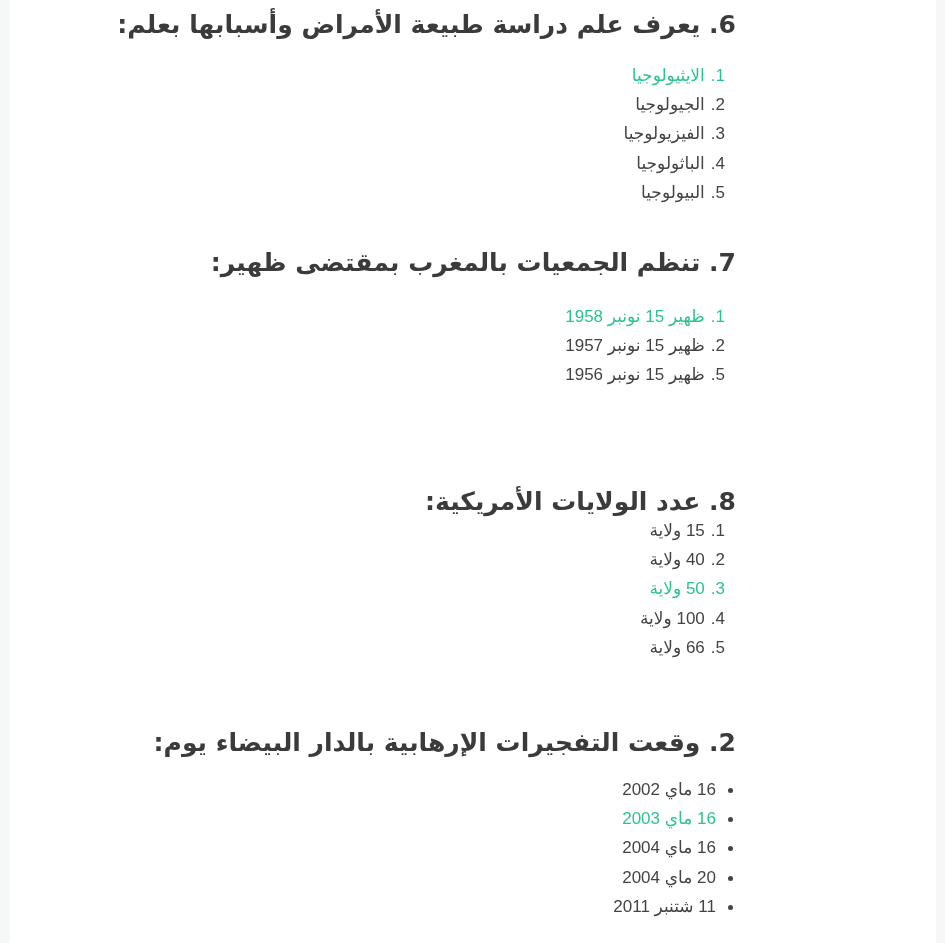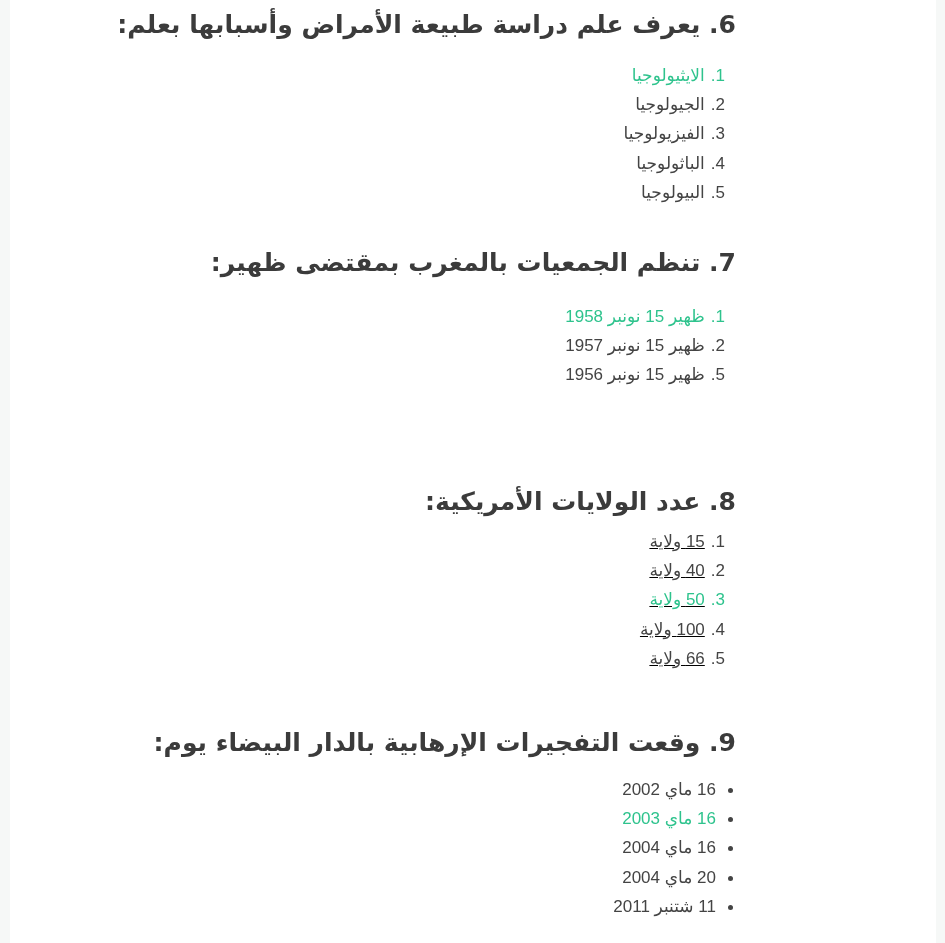--- a/index.html
+++ b/index.html
@@ -94,29 +94,29 @@
     </ol>
 
     <h2 class="question" style="top:242px;">7. تنظم الجمعيات بالمغرب بمقتضى ظهير:</h2>
     <ol class="options" style="top:302px;">
       <li class="option correct"><span class="num">1.</span><span>ظهير 15 نونبر 1958</span></li>
       <li class="option"><span class="num">2.</span><span>ظهير 15 نونبر 1957</span></li>
       <li class="option"><span class="num">5.</span><span>ظهير 15 نونبر 1956</span></li>
     </ol>
 
     <h2 class="question" style="top:481px;">8. عدد الولايات الأمريكية:</h2>
-    <ol class="options" style="top:527px;text-decoration:underline;">
+    <ol class="options" style="top:516px;">
       <li class="option"><span class="num">1.</span><span>15 ولاية</span></li>
       <li class="option"><span class="num">2.</span><span>40 ولاية</span></li>
       <li class="option correct"><span class="num">3.</span><span>50 ولاية</span></li>
       <li class="option"><span class="num">4.</span><span>100 ولاية</span></li>
       <li class="option"><span class="num">5.</span><span>66 ولاية</span></li>
     </ol>
 
-    <h2 class="question" style="top:722px;">9. وقعت التفجيرات الإرهابية بالدار البيضاء يوم:</h2>
+    <h2 class="question" style="top:722px;">2. وقعت التفجيرات الإرهابية بالدار البيضاء يوم:</h2>
     <ul class="options" style="top:775px; right:201px;">
       <li class="option"><span class="bullet"></span><span>16 ماي 2002</span></li>
       <li class="option correct"><span class="bullet"></span><span>16 ماي 2003</span></li>
       <li class="option"><span class="bullet"></span><span>16 ماي 2004</span></li>
       <li class="option"><span class="bullet"></span><span>20 ماي 2004</span></li>
       <li class="option"><span class="bullet"></span><span>11 شتنبر 2011</span></li>
     </ul>
 
   </div>
 </div>

